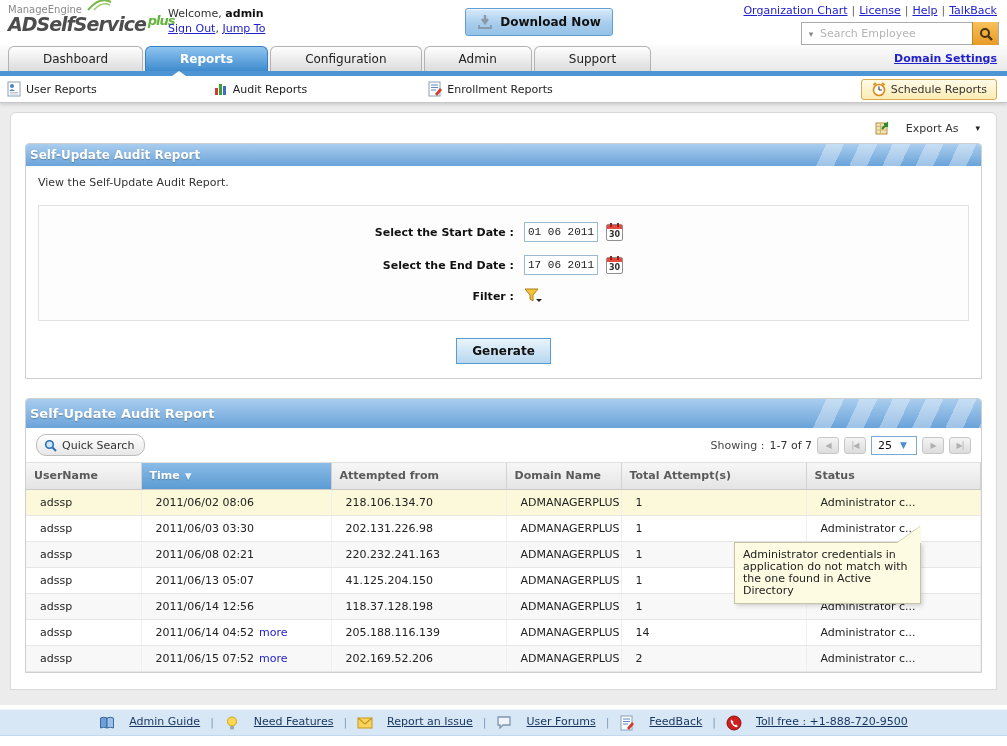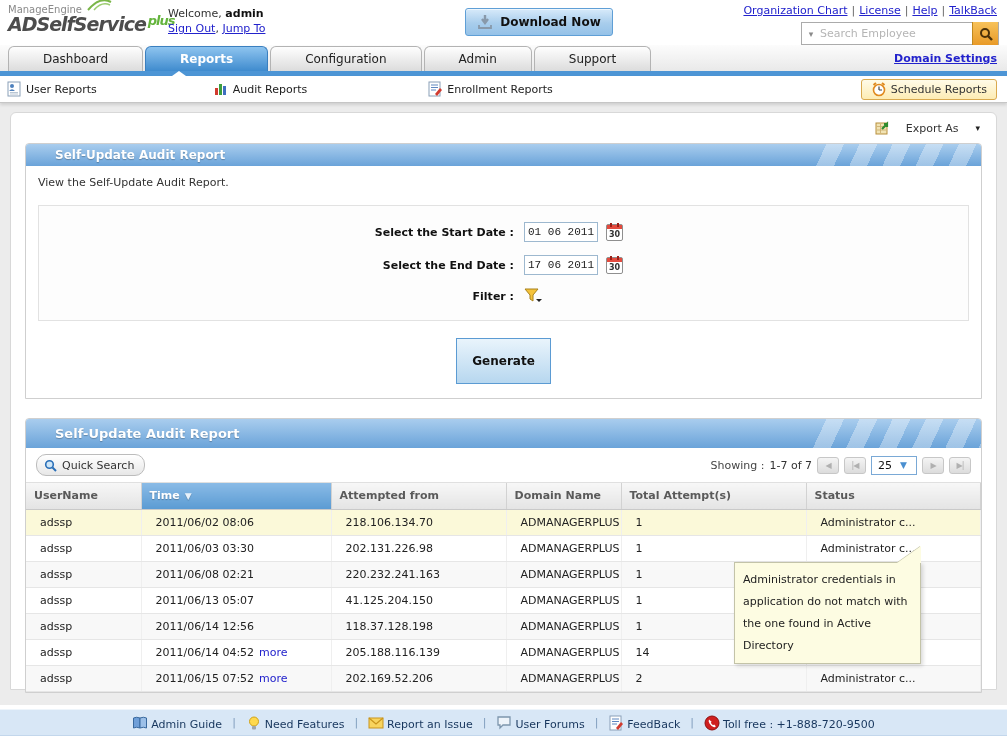--- a/index.html
+++ b/index.html
@@ -55,40 +55,40 @@
   
   .main { height:602px; background:#ececec; padding-top:9px; }
   .card { width:987px; margin:0 auto; height:578px; background:#fff; border:1px solid #d8d8d8;
     border-radius:6px 6px 0 0; position:relative; }
   .export-row { height:30px; display:flex; align-items:center; justify-content:flex-end; padding-right:16px; }
   .export-as { display:flex; align-items:center; gap:15px; cursor:pointer; color:#333; }
   .export-caret { font-size:9px; color:#222; margin-left:2px; }
 
   .panel { margin:0 14px; border:1px solid #cfcfcf; border-radius:4px 4px 0 0; background:#fff; }
   .panel-hd { height:22px; background:linear-gradient(#a9cdee,#6aa3d9); border-radius:3px 3px 0 0;
-    display:flex; align-items:center; padding-left:29px; color:#fff; font-weight:bold; font-size:12px;
+    display:flex; align-items:center; padding-left:4px; color:#fff; font-weight:bold; font-size:12px;
     position:relative; overflow:hidden; text-shadow:0 1px 1px rgba(0,0,0,.25); }
   .panel-hd::after { content:""; position:absolute; right:0; top:0; bottom:0; width:170px;
     background:repeating-linear-gradient(115deg, transparent 0 14px, rgba(255,255,255,.35) 14px 30px); }
   .panel-hd.tall { height:29px; font-size:13px; }
   .panel-desc { padding:10px 12px 4px; color:#333; }
 
   .form-box { margin:12px 12px 1px; border:1px solid #e2e2e2; background:#fdfdfd; padding:16px 0 14px; }
   .form-row { display:flex; align-items:center; margin-bottom:13px; }
   .form-label { width:485px; text-align:right; font-weight:bold; color:#111; padding-right:10px; }
   .date-input { width:74px; height:20px; border:1px solid #9db8cf; text-align:center; font-size:11px;
     color:#222; font-family:Liberation Mono, monospace; outline:0; }
   .cal-icon { width:17px; height:17px; margin-left:8px; border:1px solid #8f8f8f; background:#fff; cursor:pointer;
     font-size:8px; font-weight:bold; text-align:center; border-radius:2px; position:relative; padding-top:5px; line-height:9px;}
   .cal-icon::before { content:""; position:absolute; top:0; left:0; right:0; height:4px; background:#e34b3f; }
   .cal-icon::after { content:""; position:absolute; top:-2px; left:3px; width:2px; height:4px; background:#9c1f16;
     box-shadow:7px 0 0 #9c1f16; }
   .filter-row { margin-bottom:2px; }
   .gen-row { display:flex; justify-content:center; padding:16px 0 14px; }
-  .generate-btn { border:1px solid #5b9bd3; background:linear-gradient(#e9f4fc,#b7d7ef); padding:15px 15px;
+  .generate-btn { border:1px solid #5b9bd3; background:linear-gradient(#e9f4fc,#b7d7ef); padding:5px 15px;
     font-weight:bold; font-size:12px; color:#111; cursor:pointer; font-family:inherit; }
 
   .panel2 { margin-top:19px; position:relative; }
   .table-toolbar { height:35px; display:flex; align-items:center; border-bottom:1px solid #e0e0e0; padding:0 10px; }
   .quick-search { display:flex; align-items:center; gap:5px; height:22px; padding:0 10px 0 7px;
     border:1px solid #bcbcbc; border-radius:10px; background:linear-gradient(#fff,#e7e7e7); cursor:pointer;
     font-size:11px; color:#333; font-family:inherit; }
   .pager { margin-left:auto; display:flex; align-items:center; gap:5px; color:#444; }
   .pager .range { color:#333; }
   .pg-btn { width:22px; height:17px; border:1px solid #c7c7c7; border-radius:3px; background:linear-gradient(#f4f4f4,#dcdcdc);
@@ -103,29 +103,29 @@
   table.report th.sorted { background:linear-gradient(#8abbe6,#5b9bd3); color:#fff;
     text-shadow:0 1px 1px rgba(0,0,0,.25); }
   table.report th.sorted .sort-caret { font-size:9px; margin-left:5px; color:#e8f2fb; }
   table.report td { height:26px; padding-left:14px; border-bottom:1px solid #e6e6e6; border-right:1px solid #efefef;
     color:#222; font-size:11px; overflow:hidden; white-space:nowrap; }
   tr.highlight td { background:#fbf9d9; }
   tr.alt td { background:#f8f8f8; }
   td .more-link { margin-left:5px; text-decoration:none; display:none; }
 
   .tooltip { position:absolute; left:708px; top:143px; width:187px; background:#fdfce2; border:1px solid #c3c3a8;
-    padding:6px 8px; color:#222; line-height:22px; box-shadow:2px 2px 4px rgba(0,0,0,.15); z-index:5; }
+    padding:6px 8px; color:#222; line-height:12px; box-shadow:2px 2px 4px rgba(0,0,0,.15); z-index:5; }
   .tooltip-fold { position:absolute; right:-1px; top:-17px; width:0; height:0;
     border-left:24px solid transparent; border-bottom:17px solid #fdfce2;
     filter:drop-shadow(-1px 0 0 #c3c3a8); }
 
   
   .footer { height:27px; margin-top:4px; background:#d8e7f6; border-top:1px solid #eef5fb; border-bottom:1px solid #c3d7ec;
     display:flex; align-items:center; justify-content:center; gap:10px; color:#17365d; }
-  .f-item { display:flex; align-items:flex-end; gap:3px; cursor:pointer; }
+  .f-item { display:flex; align-items:flex-start; gap:14px; cursor:pointer;text-decoration:underline; }
   .f-item.static { cursor:default; }
   .f-sep { color:#7f9dbd; }
   .icon16 { width:16px; height:16px; display:inline-block; flex:0 0 auto; }
 </style>
 </head>
 <body>
 
 <div class="header">
   <div class="logo">
     <div class="logo-top">

